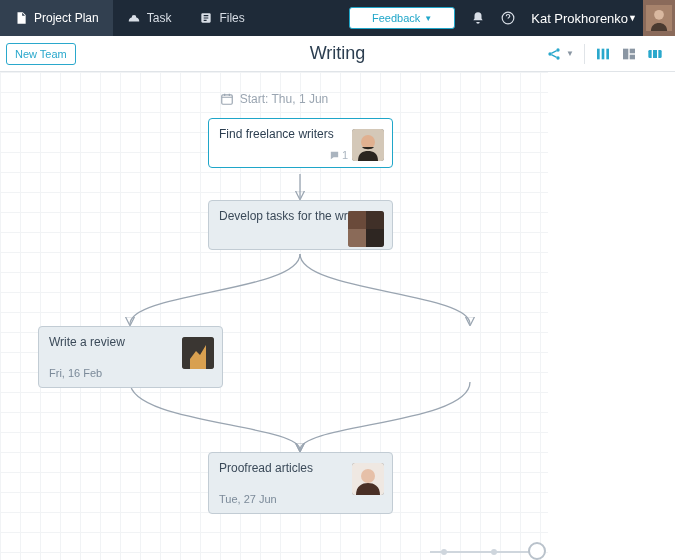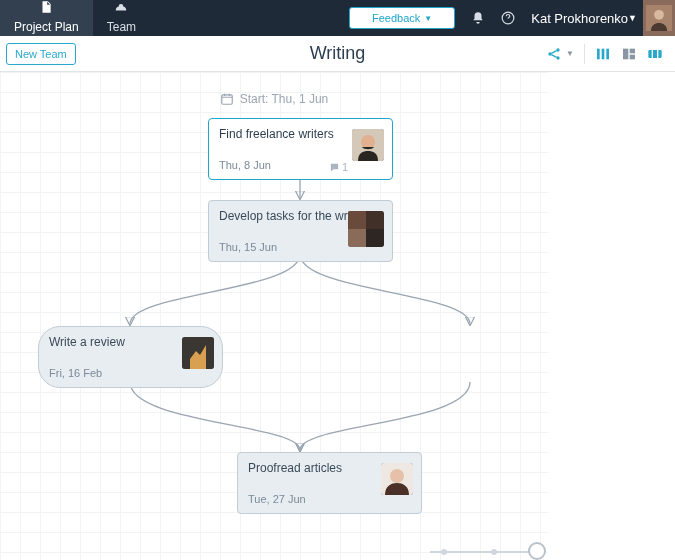--- a/index.html
+++ b/index.html
@@ -1,18 +1,18 @@
 <!DOCTYPE html>
 <html><head>
 <meta charset="utf-8">
 <style>
   * { box-sizing: border-box; margin: 0; padding: 0; font-family: -apple-system, "Segoe UI", Arial, sans-serif; }
   body { width: 675px; height: 560px; background: #fff; overflow: hidden; position: relative; }
   .topbar { background: #1e2a38; color: #fff; height: 36px; display: flex; align-items: stretch; font-size: 12px; }
-  .nav-item { display: flex; align-items: center; gap: 6px; padding: 0 14px; cursor: pointer; color: #d8dee6; flex-direction: column; }
+  .nav-item { display: flex; align-items: center; gap: 6px; padding: 0 14px; cursor: pointer; color: #d8dee6; }
   .nav-item.active { background: #324050; color: #fff; }
   .nav-item svg { width: 14px; height: 14px; fill: currentColor; }
   .spacer { flex: 1; }
   .feedback-btn { background: #fff; color: #1fa6c9; border: 1px solid #1fa6c9; border-radius: 3px; padding: 4px 22px; font-size: 11px; align-self: center; margin-right: 8px; cursor: pointer; display: flex; align-items: center; gap: 4px; }
   .top-icon { display: flex; align-items: center; padding: 0 8px; cursor: pointer; color: #d8dee6; }
   .top-icon svg { width: 14px; height: 14px; fill: currentColor; }
   .user { display: flex; align-items: center; gap: 0; padding: 0 6px 0 8px; cursor: pointer; font-size: 13px; }
   .user .caret { font-size: 9px; }
   .avatar-top { width: 32px; height: 36px; background: #8a6a5a; display: flex; align-items: center; justify-content: center; }
   .avatar-top svg { width: 26px; height: 26px; }
@@ -50,21 +50,28 @@
   <div class="nav-item active">
     <svg viewBox="0 0 24 24">
         <path d="M6 2h9l5 5v15H6zM14 3v5h5"></path>
       </svg>
     <span>Project Plan</span>
   </div>
   <div class="nav-item">
     <svg viewBox="0 0 24 24">
         <path d="M16 11a4 4 0 10-8 0 7 7 0 00-5 7h18a7 7 0 00-5-7z"></path>
       </svg>
-    <span>Team</span>
+    <span>Task</span>
+  </div>
+  <div class="nav-item">
+    <svg viewBox="0 0 24 24">
+        <rect x="4" y="4" width="16" height="16" rx="2"></rect>
+        <path d="M8 8h8M8 12h8M8 16h5" stroke="#1e2a38" stroke-width="2"></path>
+      </svg>
+    <span>Files</span>
   </div>
   <div class="spacer"></div>
   <button class="feedback-btn">
     <span>Feedback</span>
     <span style="font-size:8px;">▼</span>
   </button>
   <div class="top-icon">
     <svg viewBox="0 0 24 24">
         <path d="M12 2a6 6 0 00-6 6v5l-2 3h16l-2-3V8a6 6 0 00-6-6zM9 19a3 3 0 006 0"></path>
       </svg>
@@ -142,63 +149,61 @@
       </defs>
     <path d="M300 102 L300 126" marker-end="url(#ah)"></path>
     <path d="M300 182 C300 220 130 220 130 252" marker-end="url(#ah)"></path>
     <path d="M300 182 C300 220 470 220 470 252" marker-end="url(#ah)"></path>
     <path d="M130 310 C130 352 300 352 300 378" marker-end="url(#ah)"></path>
     <path d="M470 310 C470 352 300 352 300 378" marker-end="url(#ah)"></path>
   </svg>
 
   <div class="node selected" style="left:208px; top:46px;">
     <div class="ttl">Find freelance writers</div>
-    <div class="date">Thu, 8 Jun</div>
     <div class="cm">
       <svg viewBox="0 0 24 24">
           <path d="M4 4h16v12H10l-6 4z"></path>
         </svg>
       <span>1</span>
     </div>
     <div class="av">
       <svg viewBox="0 0 32 32">
           <rect width="32" height="32" fill="#d4c8b8"></rect>
           <circle cx="16" cy="13" r="7" fill="#e0b090"></circle>
           <path d="M6 32c0-8 5-10 10-10s10 2 10 10" fill="#2a2520"></path>
           <path d="M10 18c2 3 10 3 12 0" fill="#2a2520"></path>
         </svg>
     </div>
   </div>
 
   <div class="node" style="left:208px; top:128px;">
     <div class="ttl">Develop tasks for the writers</div>
-    <div class="date">Thu, 15 Jun</div>
     <div class="av" style="width:36px;height:36px;">
       <svg viewBox="0 0 36 36">
           <rect width="18" height="18" fill="#6a4a3a"></rect>
           <rect x="18" width="18" height="18" fill="#403028"></rect>
           <rect y="18" width="18" height="18" fill="#8a6a58"></rect>
           <rect x="18" y="18" width="18" height="18" fill="#2e2622"></rect>
         </svg>
     </div>
   </div>
 
-  <div class="node" style="left:38px; top:254px;border-radius:22px;">
+  <div class="node" style="left:38px; top:254px;">
     <div class="ttl">Write a review</div>
     <div class="date">Fri, 16 Feb</div>
     <div class="av">
       <svg viewBox="0 0 32 32">
           <rect width="32" height="32" fill="#3a3632"></rect>
           <path d="M8 22l6-8 4 4 6-10v24H8z" fill="#d8a050"></path>
         </svg>
     </div>
   </div>
 
 
-  <div class="node" style="left:208px; top:380px;margin-left:29px;">
+  <div class="node" style="left:208px; top:380px;">
     <div class="ttl">Proofread articles</div>
     <div class="date">Tue, 27 Jun</div>
     <div class="av">
       <svg viewBox="0 0 32 32">
           <rect width="32" height="32" fill="#efe8e2"></rect>
           <circle cx="16" cy="13" r="7" fill="#e6c0a8"></circle>
           <path d="M4 32c0-9 6-12 12-12s12 3 12 12" fill="#4a3026"></path>
         </svg>
     </div>
   </div>

